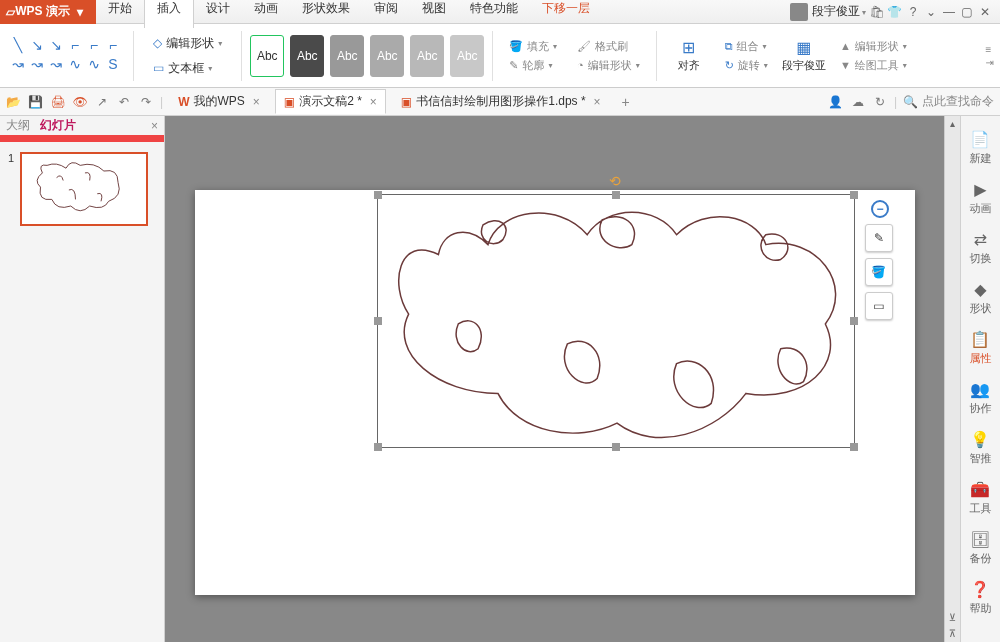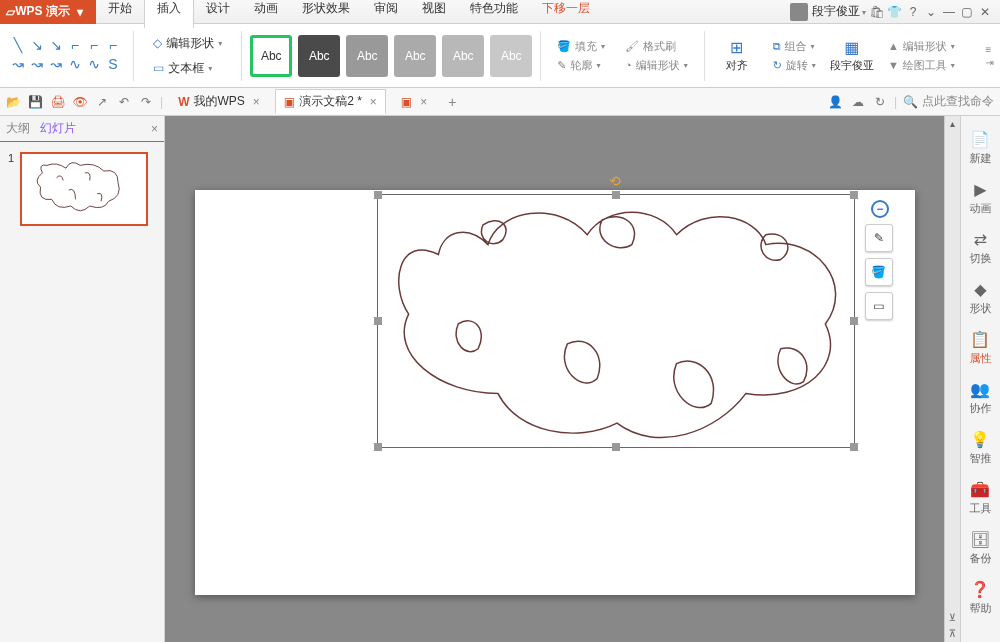--- a/index.html
+++ b/index.html
@@ -19,21 +19,21 @@
 .win-btn { width:14px; height:14px; display:flex; align-items:center; justify-content:center; color:#666; }
 
 
 .ribbon { height: 64px; background: #fff; border-bottom:1px solid #ccc; display:flex; align-items:center; padding:0 6px; gap:4px; }
 .rib-group { display:flex; flex-direction:column; gap:2px; padding:0 4px; }
 .rib-sep { width:1px; height:50px; background:#e0e0e0; margin:0 4px; }
 .line-grid { display:grid; grid-template-columns: repeat(6, 16px); grid-template-rows: repeat(2,16px); gap:3px; }
 .line-grid span { color:#3a7bc8; font-size:14px; line-height:14px; text-align:center; }
 .shape-btn { display:flex; align-items:center; gap:4px; padding:2px 6px; border:1px solid transparent; }
 .abc-row { display:flex; gap:6px; }
-.abc { width:42px; height:42px; border:3px solid #22c55e; border-radius:3px; display:flex; align-items:center; justify-content:center; font-size:12px; color:#333; }
+.abc { width:34px; height:42px; border:1px solid #22c55e; border-radius:3px; display:flex; align-items:center; justify-content:center; font-size:12px; color:#333; }
 .abc.white { background:#fff; }
 .abc.dark { background:#4a4a4a; color:#fff; border-color:#4a4a4a; }
 .abc.g1 { background:#999; color:#fff; border-color:#999; }
 .abc.g2 { background:#aaa; color:#fff; border-color:#aaa; }
 .abc.g3 { background:#b8b8b8; color:#fff; border-color:#b8b8b8; }
 .abc.g4 { background:#c8c8c8; color:#fff; border-color:#c8c8c8; }
 .tiny-btn { display:flex; align-items:center; gap:4px; padding:1px 4px; color:#888; font-size:11px; }
 .big-btn { display:flex; flex-direction:column; align-items:center; justify-content:center; width:48px; height:52px; gap:2px; font-size:11px; }
 .big-btn .ic { width:18px; height:18px; display:flex; align-items:center; justify-content:center; color:#3a7bc8; font-size:16px; }
 
@@ -44,23 +44,23 @@
 .qa-ic.gray { color:#777; }
 .doc-tab { display:flex; align-items:center; gap:4px; padding:3px 8px; border:1px solid transparent; }
 .doc-tab.active { background:#fff; border:1px solid #d0d0d0; border-bottom-color:#fff; }
 .doc-close { color:#888; margin-left:4px; }
 .spacer { flex:1; }
 .search-area { display:flex; align-items:center; gap:4px; color:#888; }
 
 
 .main { display:flex; height: calc(642px - 24px - 64px - 28px); }
 .left-panel { width:165px; background:#f4f4f4; border-right:1px solid #d0d0d0; }
-.left-tabs { height:26px; display:flex; align-items:center; border-bottom:1px solid #ef4444; padding:0 6px; gap:10px; }
+.left-tabs { height:26px; display:flex; align-items:center; border-bottom:7px solid #ef4444; padding:0 6px; gap:10px; }
 .left-tab { color:#888; }
-.left-tab.active { color:#8b5cf6; }
+.left-tab.active { color:#be185d;font-weight:bold; }
 .left-close { margin-left:auto; color:#888; }
 .thumb-wrap { padding:10px 8px; display:flex; gap:6px; }
 .thumb-num { color:#333; font-size:11px; }
 .thumb { width:128px; height:74px; background:#fff; border:2px solid #d94f28; position:relative; }
 .thumb svg { width:100%; height:100%; }
 
 .canvas-area { flex:1; background:#888888; position:relative; overflow:hidden; display:flex; }
 .canvas-scroll { flex:1; position:relative; }
 .slide { position:absolute; left:194px; top:190px; width:720px; height:405px; background:#fff; box-shadow:0 2px 8px rgba(0,0,0,0.4); transform:translate(-194px,-190px); }
 
@@ -238,20 +238,21 @@
     <span>我的WPS</span>
     <span class="doc-close">×</span>
   </div>
   <div class="doc-tab active">
     <span style="color:#d94f28">▣</span>
     <span>演示文稿2 *</span>
     <span class="doc-close">×</span>
   </div>
   <div class="doc-tab">
     <span style="color:#d94f28">▣</span>
+    <span>书信信封绘制用图形操作1.dps *</span>
     <span class="doc-close">×</span>
   </div>
   <span style="color:#888;font-size:14px;padding:0 6px">+</span>
   <div class="spacer"></div>
   <span class="qa-ic gray">👤</span>
   <span class="qa-ic gray">☁</span>
   <span class="qa-ic gray">↻</span>
   <span style="color:#ccc">|</span>
   <div class="search-area">
     <span>🔍</span>

